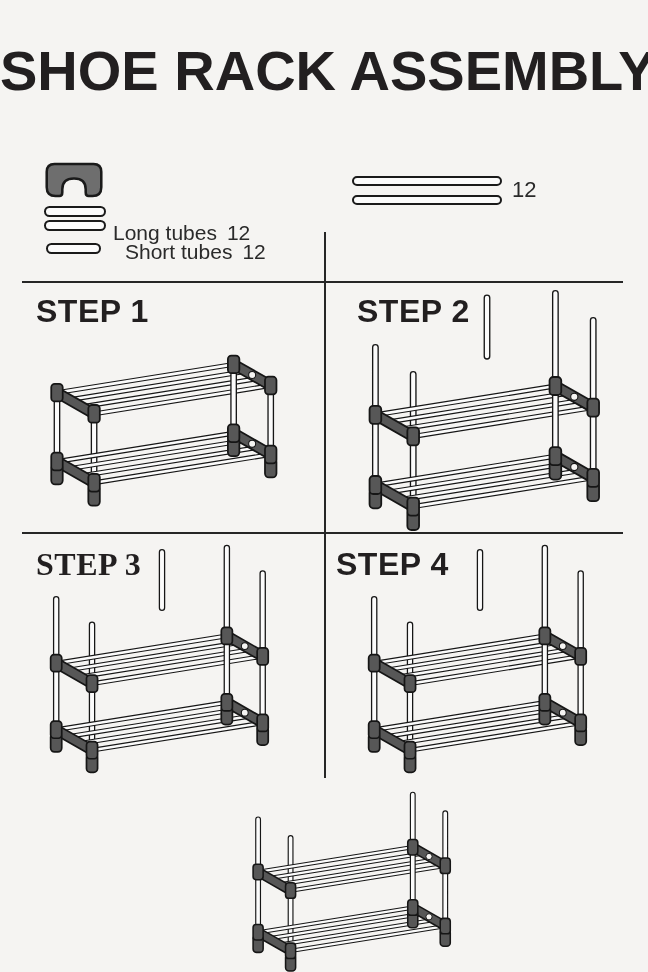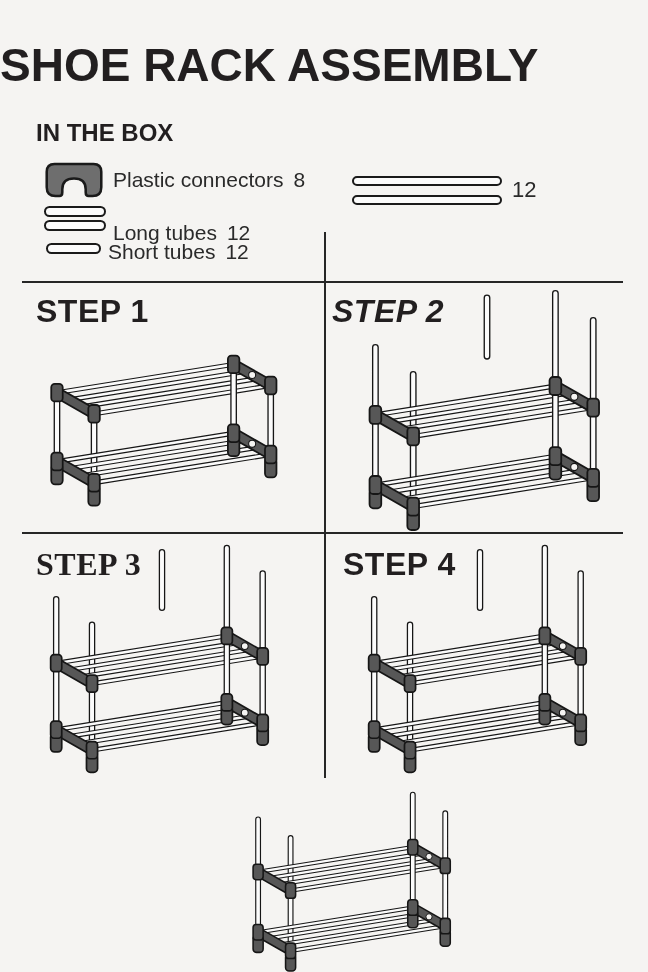--- a/index.html
+++ b/index.html
@@ -8,21 +8,21 @@
     background:#f5f4f2;
     font-family:"Liberation Sans", sans-serif;
     color:#1e1e1e;
     position:relative;
     overflow:hidden;
   }
   .canvas{position:absolute;inset:0;}
   .page-title{
     position:absolute;left:0;right:0;top:38px;
     text-align:left;
-    font-size:46px;font-weight:bold;letter-spacing:0px;
+    font-size:56px;font-weight:bold;letter-spacing:0px;
     color:#221f20;white-space:nowrap;
   }
   .box-heading{
     position:absolute;left:36px;top:119px;
     font-size:24px;font-weight:bold;color:#221f20;
   }
   .pill{
     position:absolute;
     background:#fbfbfb;border:2px solid #1a1a1a;border-radius:6px;
     box-sizing:border-box;height:11px;
@@ -120,58 +120,54 @@
         </g>
         <g stroke="#fbfbfb" stroke-width="4.6" stroke-linecap="round" fill="none">
           <path d="M26 40 V-28 M68 64 V-4 M226 8 V-60 M268 32 V-36"></path>
         </g>
       </g>
     </defs>
   </svg>
 
   <div class="page-title">SHOE RACK ASSEMBLY</div>
 
-  <div class="box-heading">IN THE BOX</div>
 
   <svg style="left:44px;top:161px;" width="60" height="38" viewBox="0 0 60 39">
     <path d="M10 3 H50 Q58 3 58 11 V27 Q58 36 49 36 H45 Q42 36 42 32 V29 Q42 18 30 18 Q18 18 18 29 V32 Q18 36 15 36 H11 Q2 36 2 27 V11 Q2 3 10 3 Z" fill="#6e6e6e" stroke="#1a1a1a" stroke-width="2.6" stroke-linejoin="round"></path>
   </svg>
-  <span class="item-label" style="left:113px;top:168px;">
-    <span>Plastic connectors</span><span class="item-qty">8</span>
-  </span>
 
   <div>
     <div class="pill" style="left:44px;top:206px;width:62px;"></div>
     <div class="pill" style="left:44px;top:220px;width:62px;"></div>
   </div>
   <span class="item-label" style="left:113px;top:221px;">
     <span>Long tubes</span><span class="item-qty">12</span>
   </span>
 
   <div>
     <div class="pill" style="left:46px;top:243px;width:55px;"></div>
   </div>
-  <span class="item-label" style="left:108px;top:240px;">
+  <span class="item-label" style="left:125px;top:240px;">
     <span>Short tubes</span><span class="item-qty">12</span>
   </span>
 
   <div>
     <div class="pill" style="left:352px;top:176px;width:150px;height:10px;"></div>
     <div class="pill" style="left:352px;top:195px;width:150px;height:10px;"></div>
   </div>
   <span class="item-label" style="left:512px;top:177px;font-size:22px;">12</span>
 
   <div class="divider" style="left:22px;top:281px;width:601px;height:2px;"></div>
   <div class="divider" style="left:22px;top:532px;width:601px;height:2px;"></div>
   <div class="divider" style="left:324px;top:232px;width:2px;height:546px;"></div>
 
   <div class="step-label" style="left:36px;top:293px;">STEP 1</div>
-  <div class="step-label" style="left:332px;top:293px;font-style:italic;">STEP 2</div>
+  <div class="step-label" style="left:357px;top:293px;">STEP 2</div>
   <div class="step-label" style="left:36px;top:546px;font-family:Liberation Serif, serif;">STEP 3</div>
-  <div class="step-label" style="left:343px;top:546px;">STEP 4</div>
+  <div class="step-label" style="left:336px;top:546px;">STEP 4</div>
 
   <svg style="left:34px;top:352px;" width="265" viewBox="0 -6 300 178">
     <use href="#rack-body"></use>
   </svg>
 
   <svg style="left:352px;top:287px;" width="270" viewBox="0 -102 300 272">
     <use href="#posts-tall"></use>
       <use href="#rack-body"></use>
   </svg>
 

